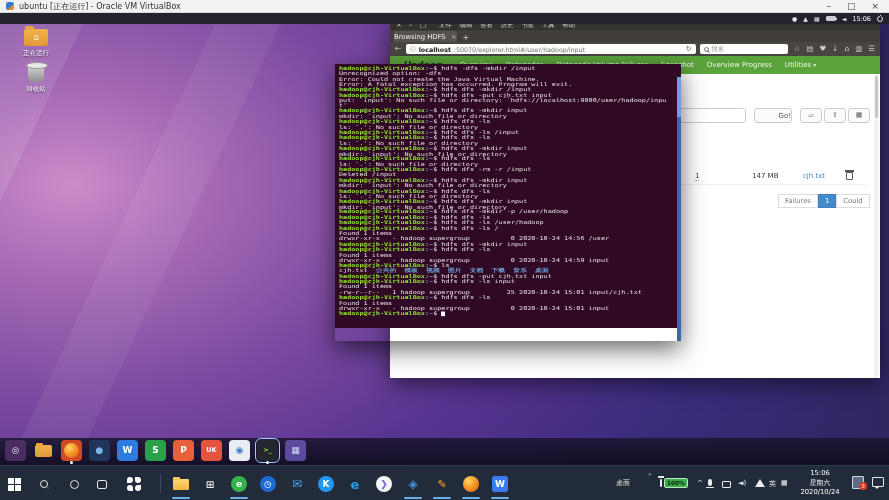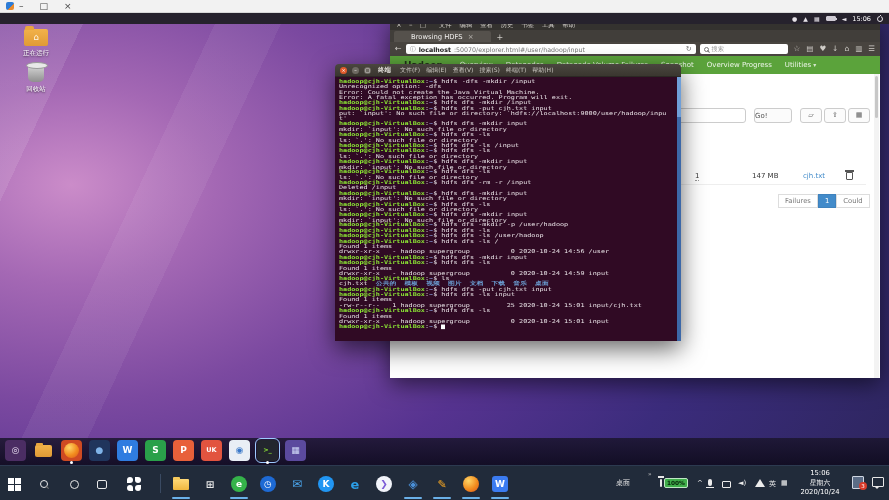--- a/index.html
+++ b/index.html
@@ -36,21 +36,21 @@
   .dtrash{position:relative;width:16px;height:17px;margin:0 auto;background:linear-gradient(#d8d8d8,#8f8f8f);border-radius:2px 2px 5px 5px}
   .dtrash:before{content:"";position:absolute;top:-3px;left:-2px;width:20px;height:5px;background:#e8e8e8;border-radius:50%;border:1px solid #9a9a9a}
   .dlabel{display:block;margin-top:3px;color:#fff;font-size:6.5px;text-shadow:0 1px 2px rgba(0,0,0,.7)}
 
   
   #browser{position:absolute;left:390px;top:7px;width:490px;height:358px;border-radius:3px 3px 0 0;box-shadow:0 6px 22px rgba(0,0,0,.55);background:#fff;z-index:3}
   #b-titlebar{height:10px;background:#34322f;border-radius:3px 3px 0 0;display:flex;align-items:center;gap:7px;padding:0 6px}
   #b-titlebar .bc{color:#cac7c2;font-size:7px;line-height:7px}
   .bmenu{color:#d8d5d0;font-size:6.3px}
   #b-tabs{height:12px;background:#413e3a;display:flex;align-items:flex-end}
-  #b-tab{height:11px;background:#55514c;display:flex;align-items:center;gap:5px;padding:0 17px;margin-left:4px;border-radius:2px 2px 0 0}
+  #b-tab{height:11px;background:#55514c;display:flex;align-items:center;gap:5px;padding:0 0;margin-left:4px;border-radius:2px 2px 0 0}
   #b-tab .ttl{color:#f2f0ee;font-size:6.8px}
   #b-tab .tx{color:#b8b4af;font-size:7px}
   #b-newtab{color:#cfccc7;font-size:8px;margin-left:6px;line-height:8px}
   #b-toolbar{height:14px;background:#48443f;display:flex;align-items:center;gap:4px;padding:0 5px}
   .navbtn{color:#d8d5d0;font-size:8px;line-height:8px}
   #url{flex:1;height:10px;background:#fff;border-radius:2px;display:flex;align-items:center;gap:3px;padding:0 4px;min-width:0}
   #url .info{color:#888;font-size:6px}
   #url .host{color:#222;font-size:6.3px;font-weight:bold;white-space:nowrap}
   #url .rest{color:#777;font-size:6.3px;white-space:nowrap;overflow:hidden;flex:1}
   #url .reload{color:#666;font-size:7px}
@@ -62,21 +62,21 @@
 
   
   #h-nav{height:18px;background:#5ba33b;display:flex;align-items:center;gap:13px;padding:0 14px}
   #h-brand{color:#21301a;font-size:9px;font-weight:bold;margin-right:4px}
   .hnav-item{color:#eef6ea;font-size:7px;white-space:nowrap}
   .hnav-caret{font-size:6px;color:#d7e8cf;margin-left:2px}
 
   
   #b-content{position:relative;height:calc(358px - 54px);background:#fff}
   #pathbar{position:absolute;left:240px;top:34px;width:116px;height:15px;border:1px solid #ccc;border-radius:3px;background:#fff}
-  #gobtn{position:absolute;left:364px;top:34px;width:38px;height:15px;border:1px solid #ccc;border-radius:3px;background:#fbfbfb;color:#555;font-size:7px;text-align:left;line-height:14px}
+  #gobtn{position:absolute;left:364px;top:34px;width:38px;height:15px;border:1px solid #ccc;border-radius:3px;background:#fbfbfb;color:#555;font-size:7px;text-align:right;line-height:14px}
   .ebtn{position:absolute;top:34px;width:22px;height:15px;border:1px solid #ccc;border-radius:3px;background:#fbfbfb;color:#666;font-size:7px;text-align:center;line-height:13px}
   #srow{position:absolute;left:300px;top:58px;display:flex;align-items:center;gap:5px}
   #srow .slab{color:#444;font-size:7.3px}
   #srow input{width:136px;height:13px;border:1px solid #ccc;border-radius:2px}
   #thead{position:absolute;left:288px;top:80px;right:14px;height:15px;border-bottom:2px solid #ddd;font-size:7px;color:#333;font-weight:bold}
   #thead .sortpre{position:absolute;left:0;top:2px;color:#bbb;font-weight:normal}
   .thcell{position:absolute;top:1px}
   .thcell .srt{color:#bbb;font-weight:normal;margin-left:3px}
   #trow{position:absolute;left:288px;top:96px;right:14px;height:15px;border-bottom:1px solid #eee;font-size:7px;color:#333}
   .tdcell{position:absolute;top:2px}
@@ -155,20 +155,21 @@
   #tb-action{position:absolute;left:872px;top:11px;width:12px;height:10px;border:1px solid #e8e8e8;border-radius:1px}
   #tb-action:after{content:"";position:absolute;left:1px;bottom:-3px;border-left:3px solid transparent;border-right:3px solid transparent;border-top:3px solid #e8e8e8}
 </style>
 </head>
 <body>
 
 <div id="stage">
 
   <div id="vbox-bar">
     <div class="vicon"></div>
+    <div class="vtitle">ubuntu [正在运行] - Oracle VM VirtualBox</div>
     <div class="wctl">
       <span>–</span>
       <span>□</span>
       <span>×</span>
     </div>
   </div>
 
   <div id="vm">
 
     <div id="upanel">
@@ -264,34 +265,20 @@
         <div id="bscroll">
             <i></i>
           </div>
       <div class="ebtn" style="left: 410px;">▱</div>
           <div class="ebtn" style="left: 434px;">⇪</div>
           <div class="ebtn" style="left: 458px;">▦</div>
         </div>
     </div>
 
     <div id="term">
-      <div id="t-bar">
-        <span class="tbtn close">×</span>
-        <span class="tbtn">–</span>
-        <span class="tbtn">□</span>
-        <span id="t-title">终端</span>
-        <span id="t-menus" style="display:flex;gap:6px">
-            <span class="tmenu">文件(F)</span>
-            <span class="tmenu">编辑(E)</span>
-            <span class="tmenu">查看(V)</span>
-            <span class="tmenu">搜索(S)</span>
-            <span class="tmenu">终端(T)</span>
-            <span class="tmenu">帮助(H)</span>
-          </span>
-      </div>
       <div id="t-body">
         <div id="t-lines"><div class="tline"><span class="tp-user">hadoop@cjh-VirtualBox</span><span>:</span><span class="tp-path">~</span><span>$ </span><span>hdfs -dfs -mkdir /input</span></div><div class="tline"><span>Unrecognized option: -dfs</span></div><div class="tline"><span>Error: Could not create the Java Virtual Machine.</span></div><div class="tline"><span>Error: A fatal exception has occurred. Program will exit.</span></div><div class="tline"><span class="tp-user">hadoop@cjh-VirtualBox</span><span>:</span><span class="tp-path">~</span><span>$ </span><span>hdfs dfs -mkdir /input</span></div><div class="tline"><span class="tp-user">hadoop@cjh-VirtualBox</span><span>:</span><span class="tp-path">~</span><span>$ </span><span>hdfs dfs -put cjh.txt input</span></div><div class="tline"><span>put: `input': No such file or directory: `hdfs://localhost:9000/user/hadoop/inpu</span></div><div class="tline"><span>t'</span></div><div class="tline"><span class="tp-user">hadoop@cjh-VirtualBox</span><span>:</span><span class="tp-path">~</span><span>$ </span><span>hdfs dfs -mkdir input</span></div><div class="tline"><span>mkdir: `input': No such file or directory</span></div><div class="tline"><span class="tp-user">hadoop@cjh-VirtualBox</span><span>:</span><span class="tp-path">~</span><span>$ </span><span>hdfs dfs -ls</span></div><div class="tline"><span>ls: `.': No such file or directory</span></div><div class="tline"><span class="tp-user">hadoop@cjh-VirtualBox</span><span>:</span><span class="tp-path">~</span><span>$ </span><span>hdfs dfs -ls /input</span></div><div class="tline"><span class="tp-user">hadoop@cjh-VirtualBox</span><span>:</span><span class="tp-path">~</span><span>$ </span><span>hdfs dfs -ls</span></div><div class="tline"><span>ls: `.': No such file or directory</span></div><div class="tline"><span class="tp-user">hadoop@cjh-VirtualBox</span><span>:</span><span class="tp-path">~</span><span>$ </span><span>hdfs dfs -mkdir input</span></div><div class="tline"><span>mkdir: `input': No such file or directory</span></div><div class="tline"><span class="tp-user">hadoop@cjh-VirtualBox</span><span>:</span><span class="tp-path">~</span><span>$ </span><span>hdfs dfs -ls</span></div><div class="tline"><span>ls: `.': No such file or directory</span></div><div class="tline"><span class="tp-user">hadoop@cjh-VirtualBox</span><span>:</span><span class="tp-path">~</span><span>$ </span><span>hdfs dfs -rm -r /input</span></div><div class="tline"><span>Deleted /input</span></div><div class="tline"><span class="tp-user">hadoop@cjh-VirtualBox</span><span>:</span><span class="tp-path">~</span><span>$ </span><span>hdfs dfs -mkdir input</span></div><div class="tline"><span>mkdir: `input': No such file or directory</span></div><div class="tline"><span class="tp-user">hadoop@cjh-VirtualBox</span><span>:</span><span class="tp-path">~</span><span>$ </span><span>hdfs dfs -ls</span></div><div class="tline"><span>ls: `.': No such file or directory</span></div><div class="tline"><span class="tp-user">hadoop@cjh-VirtualBox</span><span>:</span><span class="tp-path">~</span><span>$ </span><span>hdfs dfs -mkdir input</span></div><div class="tline"><span>mkdir: `input': No such file or directory</span></div><div class="tline"><span class="tp-user">hadoop@cjh-VirtualBox</span><span>:</span><span class="tp-path">~</span><span>$ </span><span>hdfs dfs -mkdir -p /user/hadoop</span></div><div class="tline"><span class="tp-user">hadoop@cjh-VirtualBox</span><span>:</span><span class="tp-path">~</span><span>$ </span><span>hdfs dfs -ls</span></div><div class="tline"><span class="tp-user">hadoop@cjh-VirtualBox</span><span>:</span><span class="tp-path">~</span><span>$ </span><span>hdfs dfs -ls /user/hadoop</span></div><div class="tline"><span class="tp-user">hadoop@cjh-VirtualBox</span><span>:</span><span class="tp-path">~</span><span>$ </span><span>hdfs dfs -ls /</span></div><div class="tline"><span>Found 1 items</span></div><div class="tline"><span>drwxr-xr-x   - hadoop supergroup          0 2020-10-24 14:56 /user</span></div><div class="tline"><span class="tp-user">hadoop@cjh-VirtualBox</span><span>:</span><span class="tp-path">~</span><span>$ </span><span>hdfs dfs -mkdir input</span></div><div class="tline"><span class="tp-user">hadoop@cjh-VirtualBox</span><span>:</span><span class="tp-path">~</span><span>$ </span><span>hdfs dfs -ls</span></div><div class="tline"><span>Found 1 items</span></div><div class="tline"><span>drwxr-xr-x   - hadoop supergroup          0 2020-10-24 14:59 input</span></div><div class="tline"><span class="tp-user">hadoop@cjh-VirtualBox</span><span>:</span><span class="tp-path">~</span><span>$ </span><span>ls</span></div><div class="tline"><span>cjh.txt  </span><span class="tdir">公共的  </span><span class="tdir">模板  </span><span class="tdir">视频  </span><span class="tdir">图片  </span><span class="tdir">文档  </span><span class="tdir">下载  </span><span class="tdir">音乐  </span><span class="tdir">桌面</span></div><div class="tline"><span class="tp-user">hadoop@cjh-VirtualBox</span><span>:</span><span class="tp-path">~</span><span>$ </span><span>hdfs dfs -put cjh.txt input</span></div><div class="tline"><span class="tp-user">hadoop@cjh-VirtualBox</span><span>:</span><span class="tp-path">~</span><span>$ </span><span>hdfs dfs -ls input</span></div><div class="tline"><span>Found 1 items</span></div><div class="tline"><span>-rw-r--r--   1 hadoop supergroup         25 2020-10-24 15:01 input/cjh.txt</span></div><div class="tline"><span class="tp-user">hadoop@cjh-VirtualBox</span><span>:</span><span class="tp-path">~</span><span>$ </span><span>hdfs dfs -ls</span></div><div class="tline"><span>Found 1 items</span></div><div class="tline"><span>drwxr-xr-x   - hadoop supergroup          0 2020-10-24 15:01 input</span></div><div class="tline"><span class="tp-user">hadoop@cjh-VirtualBox</span><span>:</span><span class="tp-path">~</span><span>$ </span><span class="cursor"></span></div></div>
       </div>
       <div id="t-scroll">
           <i></i>
         </div>
     </div>
 
     <div id="dock">
         <div class="dkwrap">

